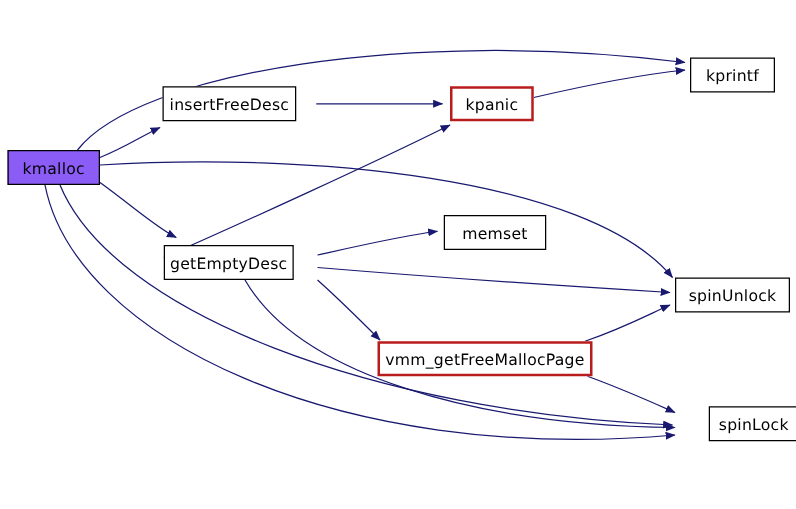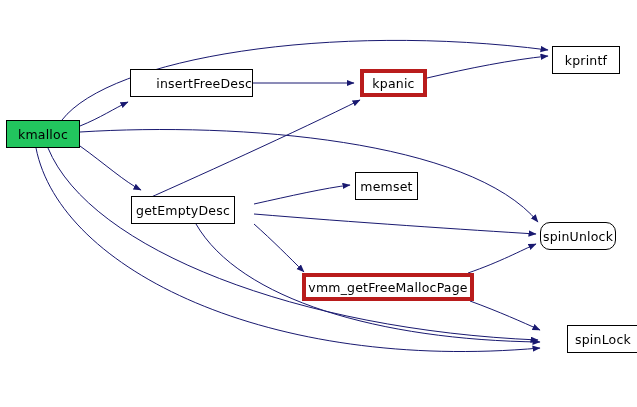--- a/index.html
+++ b/index.html
@@ -15,22 +15,22 @@
     position:absolute;
     box-sizing:border-box;
     display:flex;align-items:center;justify-content:center;
     background:#ffffff;
     border:1px solid #000000;
     color:#000000;
     font-size:12.5px;
     letter-spacing:0.2px;
     white-space:nowrap;
   }
-  .node.filled{background:#22c55e;}
-  .node.highlight{border:4px solid #b91c1c;}
+  .node.filled{background:#8b5cf6;}
+  .node.highlight{border:2px solid #b91c1c;}
   .node-label{pointer-events:none;}
 </style>
 </head>
 <body>
 
 <div id="canvas">
   <svg id="edges" xmlns="http://www.w3.org/2000/svg" viewBox="0 0 637 407">
     <defs>
       <marker id="arrow" markerWidth="9" markerHeight="9" refX="7.5" refY="3.2" orient="auto" markerUnits="userSpaceOnUse">
         <path d="M0,0 L8,3.2 L0,6.4 z" fill="#191970"></path>
@@ -51,36 +51,36 @@
         <path d="M 196,224 C 240,300 380,340 540,342" fill="none" stroke="#191970" stroke-width="1" marker-end="url(#arrow)"></path>
         <path d="M 427,78 C 470,68 510,60 548,56" fill="none" stroke="#191970" stroke-width="1" marker-end="url(#arrow)"></path>
         <path d="M 468,273 C 500,262 522,250 536,244" fill="none" stroke="#191970" stroke-width="1" marker-end="url(#arrow)"></path>
         <path d="M 470,301 C 500,312 522,322 540,330" fill="none" stroke="#191970" stroke-width="1" marker-end="url(#arrow)"></path>
       </g>
   </svg>
   <div id="node-layer">
       <div class="node filled" style="left: 6px; top: 120px; width: 74px; height: 28px;">
         <span class="node-label">kmalloc</span>
       </div>
-      <div class="node" style="left: 130px; top: 69px; width: 123px; height: 28px; justify-content: flex-end;">
+      <div class="node" style="left: 130px; top: 69px; width: 107px; height: 28px;">
         <span class="node-label">insertFreeDesc</span>
       </div>
       <div class="node highlight" style="left: 360px; top: 69px; width: 67px; height: 28px;">
         <span class="node-label">kpanic</span>
       </div>
       <div class="node" style="left: 552px; top: 46px; width: 68px; height: 28px;">
         <span class="node-label">kprintf</span>
       </div>
       <div class="node" style="left: 131px; top: 196px; width: 104px; height: 28px;">
         <span class="node-label">getEmptyDesc</span>
       </div>
-      <div class="node" style="left: 355px; top: 172px; width: 63px; height: 28px;">
+      <div class="node" style="left: 355px; top: 172px; width: 82px; height: 28px;">
         <span class="node-label">memset</span>
       </div>
-      <div class="node" style="left: 540px; top: 222px; width: 76px; height: 28px; border-radius: 10px;">
+      <div class="node" style="left: 540px; top: 222px; width: 92px; height: 28px;">
         <span class="node-label">spinUnlock</span>
       </div>
       <div class="node highlight" style="left: 302px; top: 273px; width: 172px; height: 28px;">
         <span class="node-label">vmm_getFreeMallocPage</span>
       </div>
       <div class="node" style="left: 545px; top: 325px; width: 72px; height: 28px; margin-left: 22px;">
         <span class="node-label">spinLock</span>
       </div>
     </div>
 </div>

